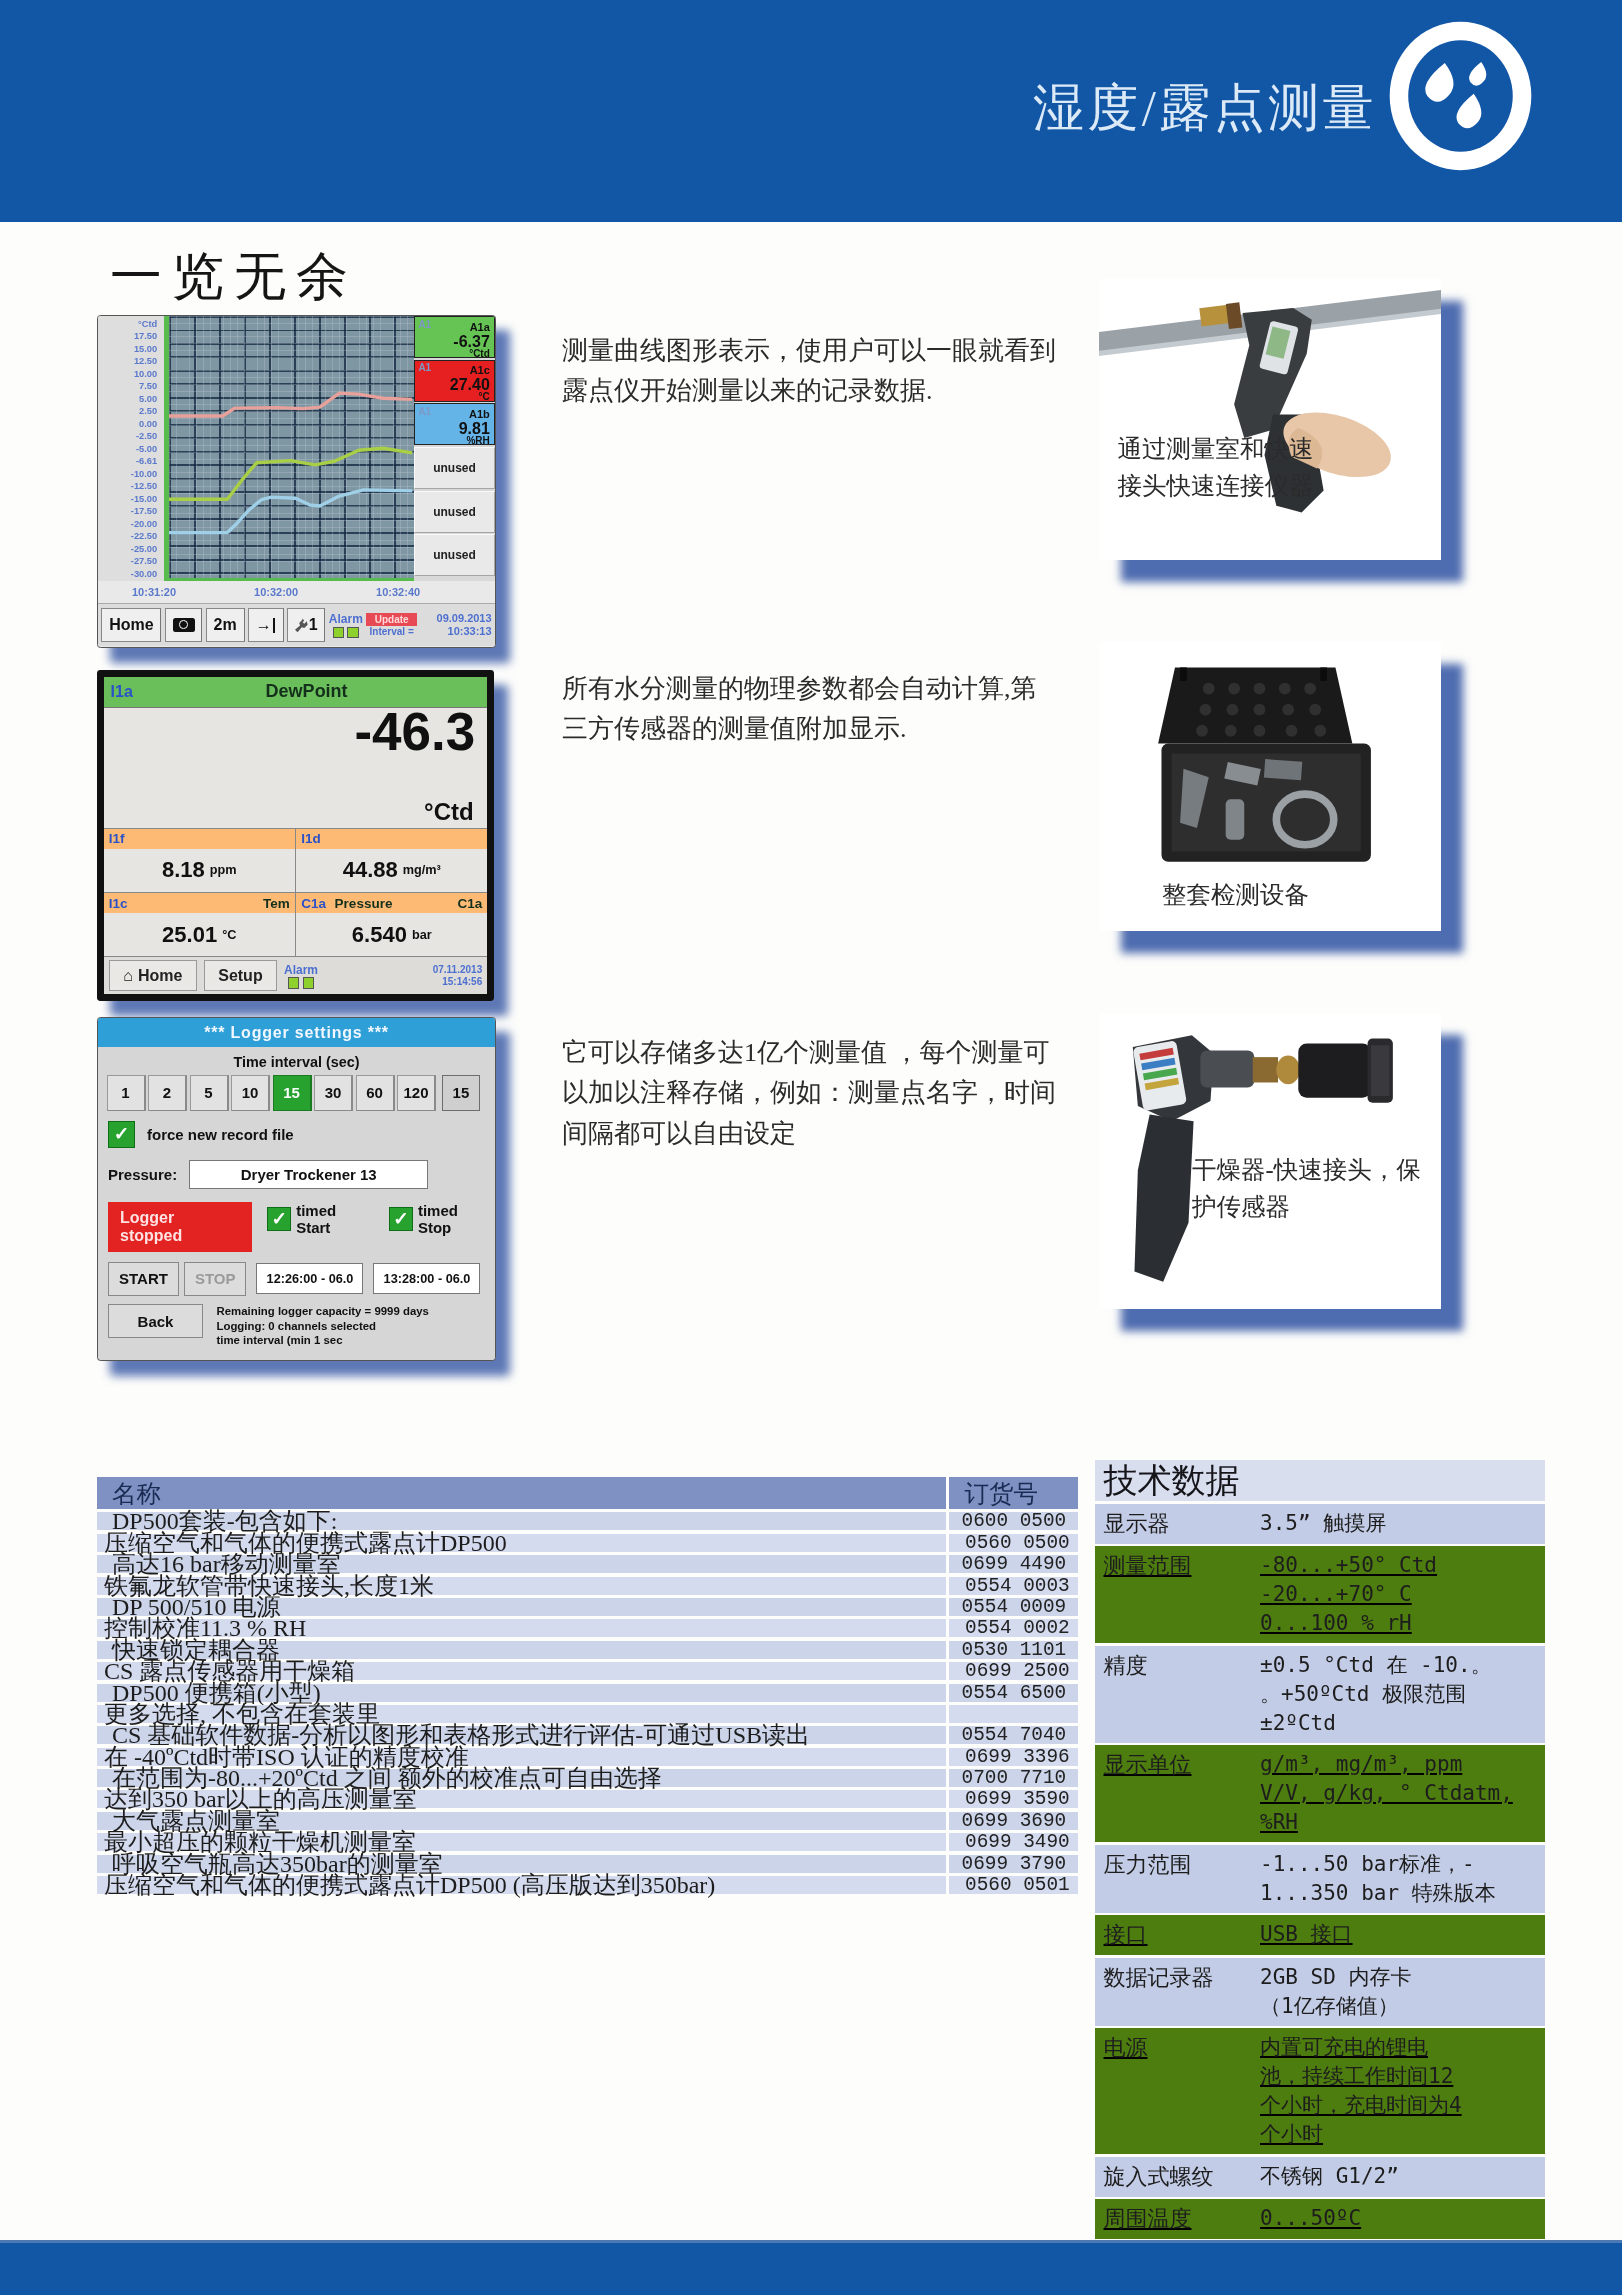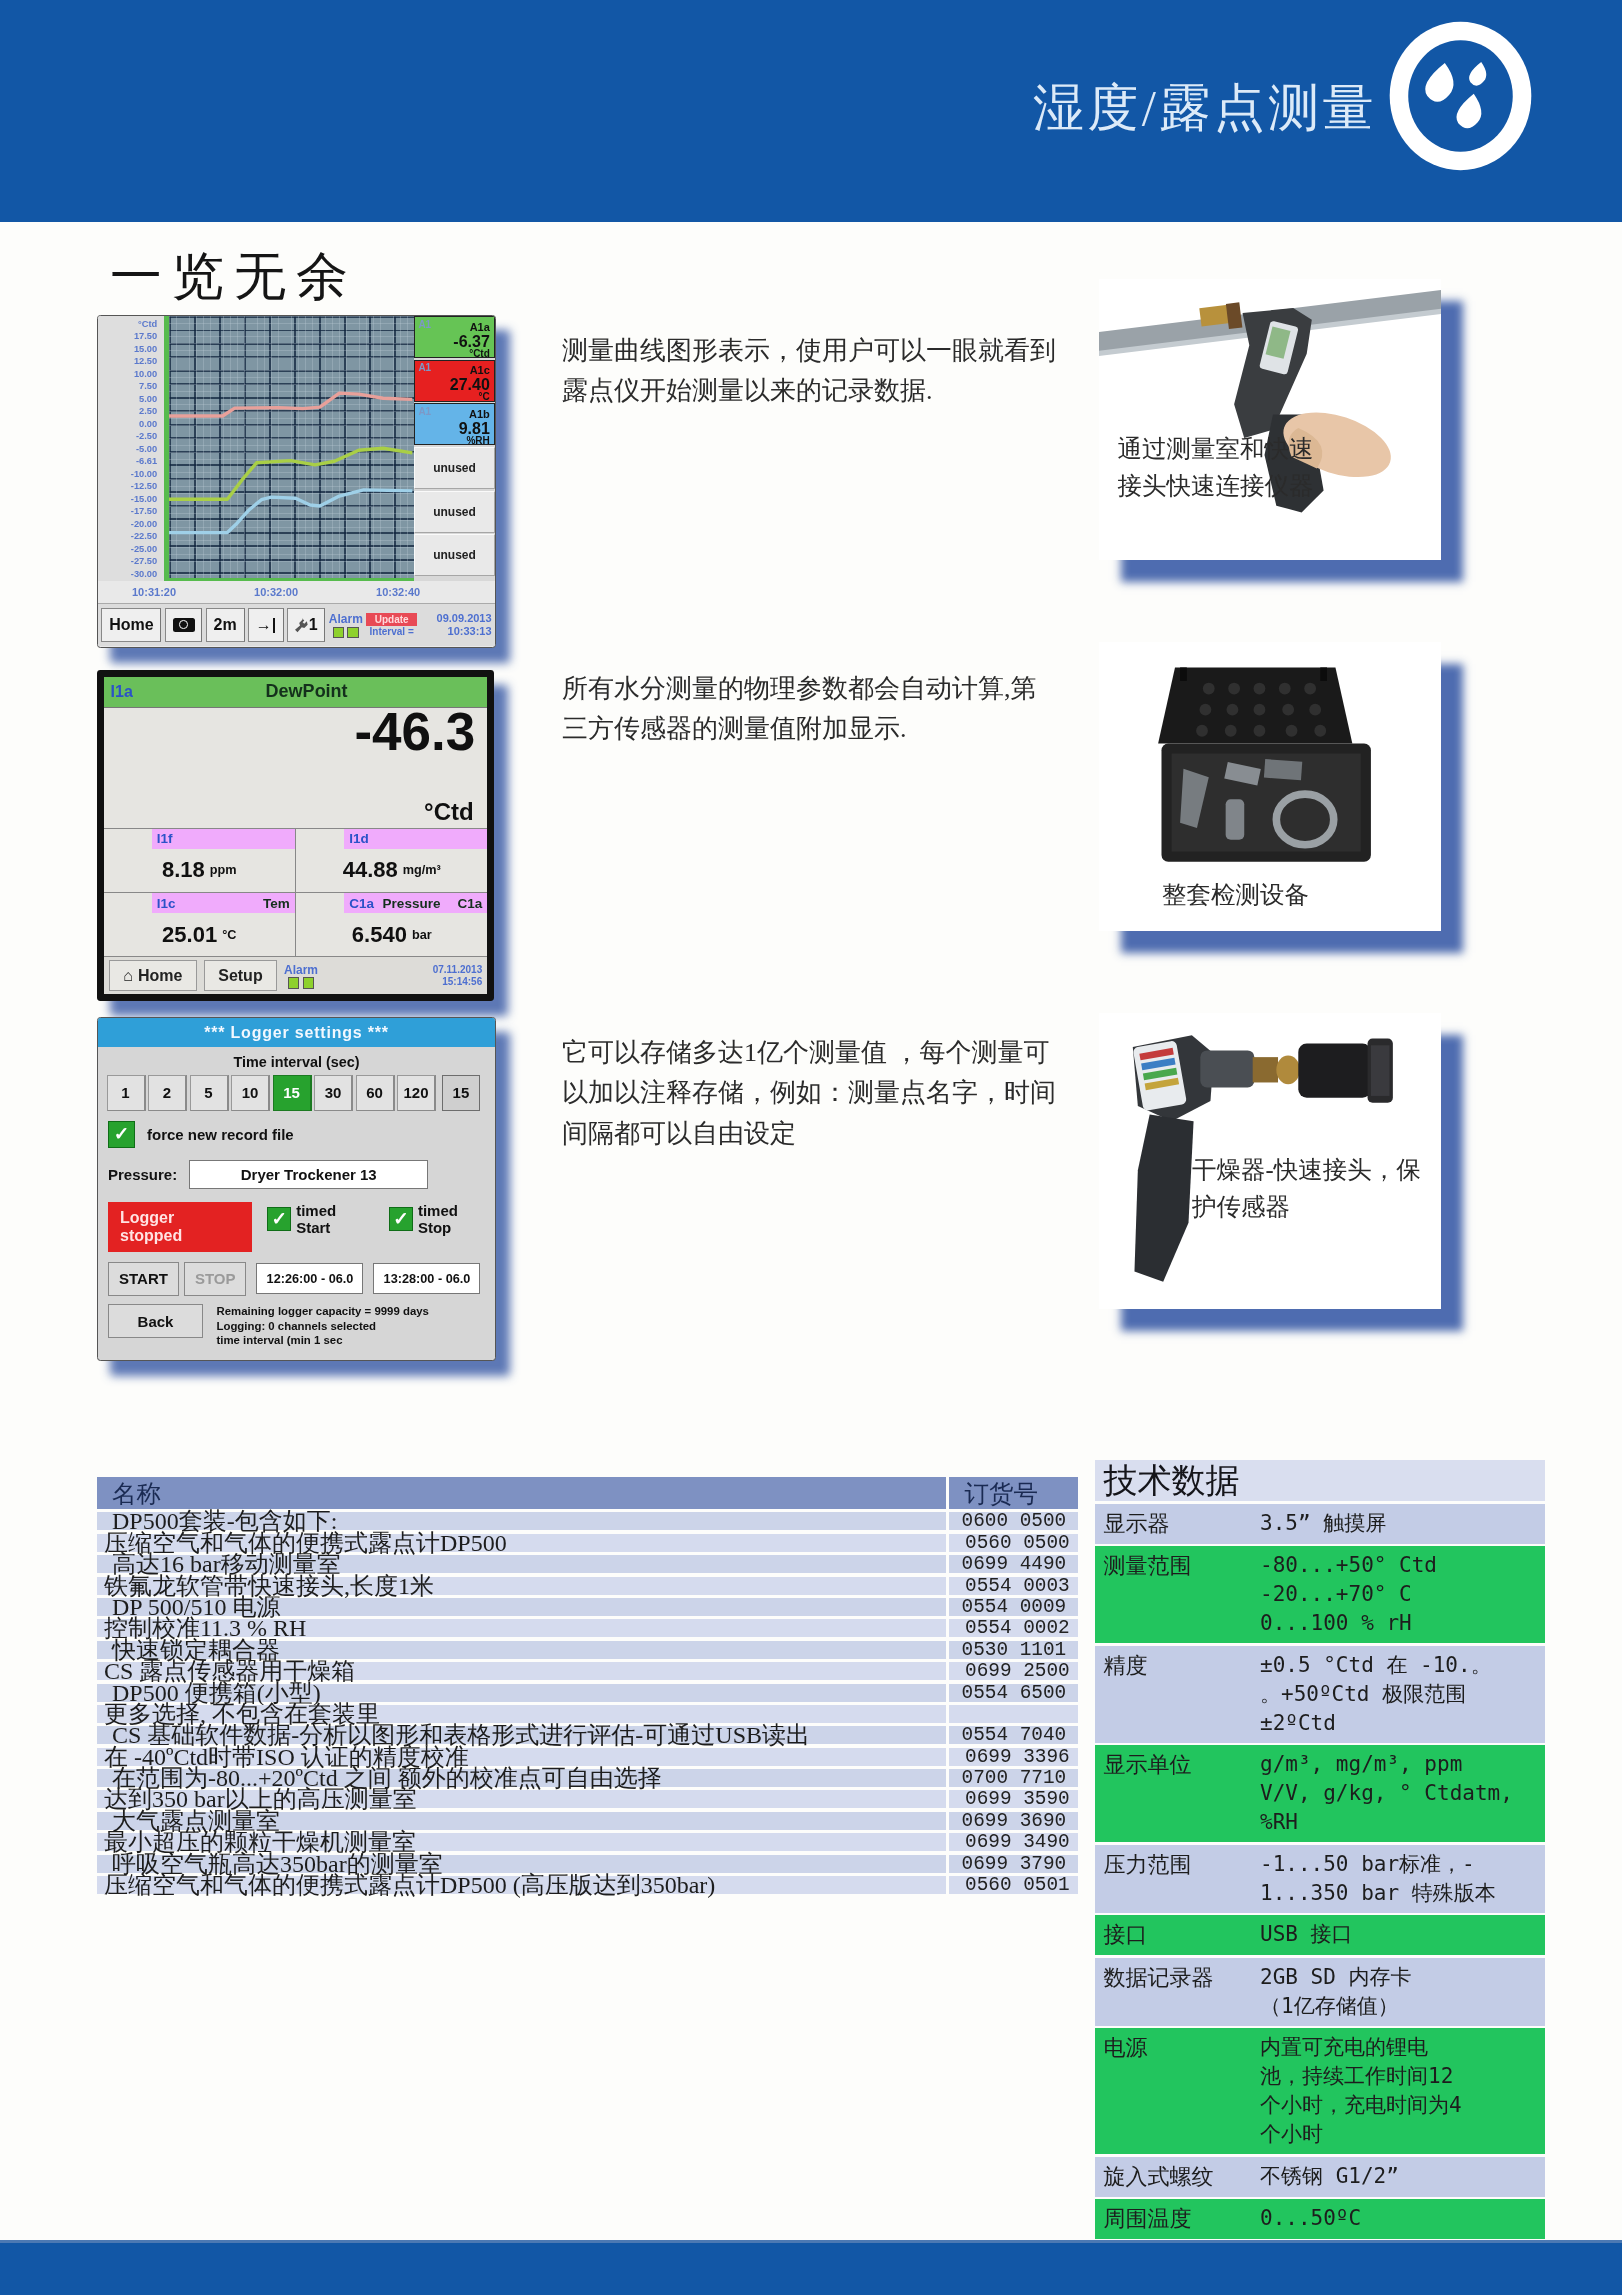--- a/index.html
+++ b/index.html
@@ -73,22 +73,22 @@
   .dp-head{height:30px;background:#6abf5a;display:flex;align-items:center;padding:0 6.8px;
            border-bottom:0.8px solid #777;}
   .dp-chan{color:#2b52c8;font-weight:bold;font-size:16px;}
   .dp-title{flex:1;text-align:center;color:#14301c;font-weight:bold;font-size:18px;}
   .dp-big{height:120px;position:relative;border-bottom:1.7px solid #888;}
   .dp-bigval{position:absolute;right:12px;top:-6.8px;font-size:53px;font-weight:bold;color:#101010;}
   .dp-bigunit{position:absolute;right:13.5px;bottom:1.7px;font-size:24px;font-weight:bold;color:#101010;}
   .dp-cells{display:grid;grid-template-columns:1fr 1fr;grid-template-rows:1fr 1fr;gap:1.7px;
             background:#888;flex:1;}
   .dp-cell{background:#e6e5e1;display:flex;flex-direction:column;}
-  .dp-cell-h{height:20px;background:#f0abfc;display:flex;align-items:center;padding:0 5px;gap:8.5px;
-             font-size:13.5px;font-weight:bold;margin-left:48px;}
+  .dp-cell-h{height:20px;background:#fdba74;display:flex;align-items:center;padding:0 5px;gap:8.5px;
+             font-size:13.5px;font-weight:bold;}
   .dp-tag{color:#2b52c8;}
   .dp-extra{color:#14301c;}
   .dp-extra2{color:#14301c;margin-left:auto;}
   .dp-cell-v{flex:1;display:flex;align-items:center;justify-content:center;gap:5px;}
   .dp-v{font-size:22px;font-weight:bold;color:#101010;}
   .dp-u{font-size:12.7px;font-weight:bold;color:#101010;}
   .dp-bot{height:37px;background:#dddcd8;border-top:1.7px solid #888;display:flex;align-items:center;
           padding:0 5px;gap:6.8px;}
   .dp-btn{border:0.8px solid #999;background:#e9e8e4;font-weight:bold;font-size:16px;color:#222;
           height:29px;display:flex;align-items:center;justify-content:center;padding:0 13.5px;gap:5px;}
@@ -155,21 +155,21 @@
   
   .tech{position:absolute;left:1095px;top:1460px;width:450px;font-family:"DejaVu Sans Mono", monospace;}
   .tech-title{background:#d9deef;color:#15151a;font-size:34px;height:41px;display:flex;
               align-items:center;padding-left:8.5px;margin-bottom:2.5px;
               font-family:"Liberation Serif", serif;}
   .tech-row{display:flex;margin-bottom:2.5px;}
   .tech-row .tlabel{width:165px;padding:5px 0 5px 8.5px;font-size:22px;color:#1d1d1d;box-sizing:border-box;}
   .tech-row .tvalue{flex:1;padding:5px 3.4px 5px 0;font-size:21px;color:#1d1d1d;line-height:29px;
                     white-space:pre-line;}
   .tech-row{background:#c3cce6;}
-  .tech-row.alt{background:#22c55e;}
+  .tech-row.alt{background:#4d7c0f;text-decoration:underline;}
 </style>
 </head>
 <body>
 
 <div id="page">
 
   <div class="hdr">
     <div class="hdr-title">湿度/露点测量</div>
     <div class="hdr-icon">
       <svg width="145" height="152" viewBox="0 0 172 180">

